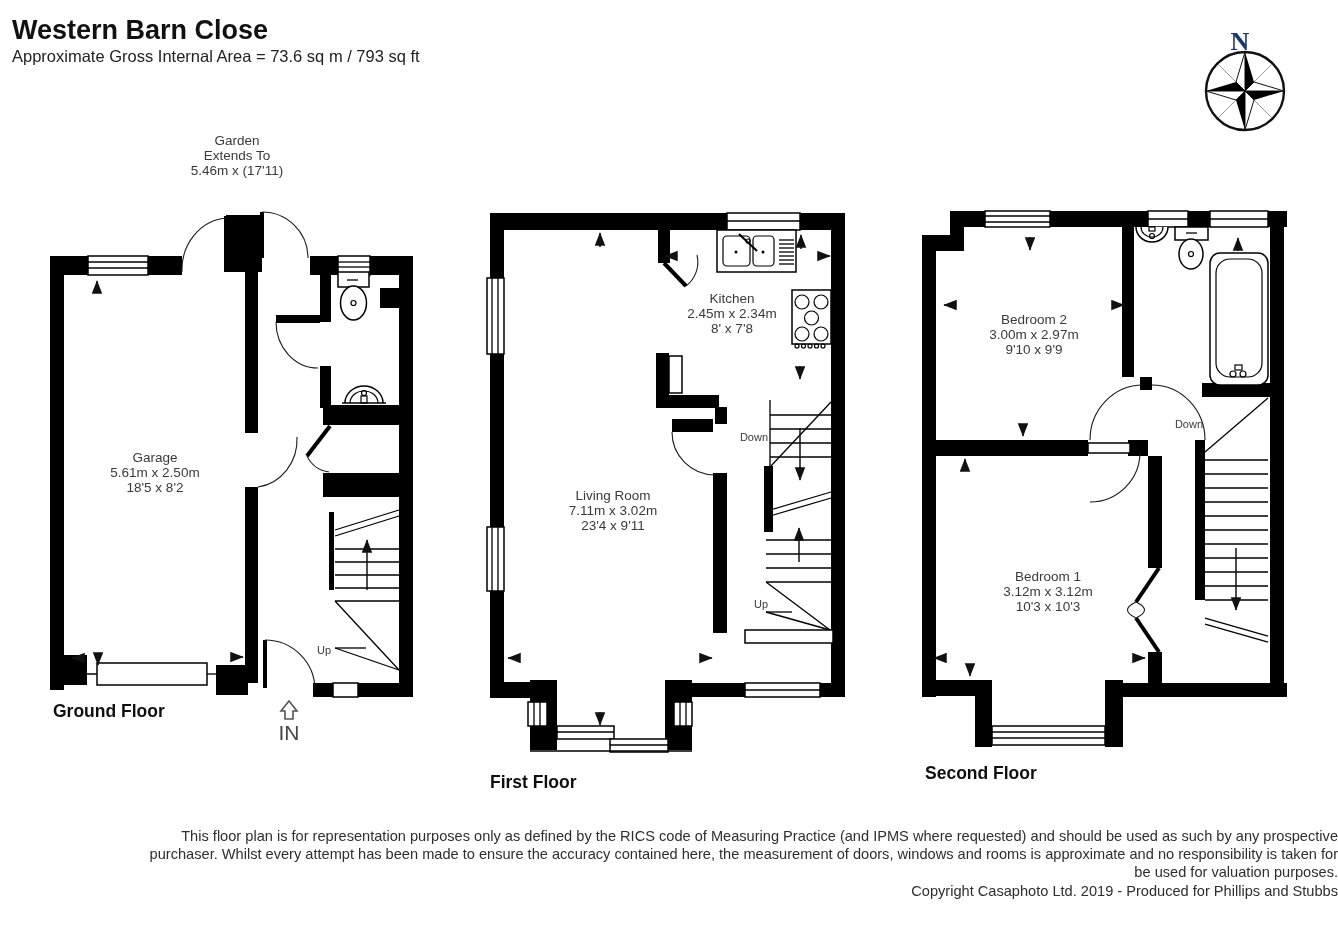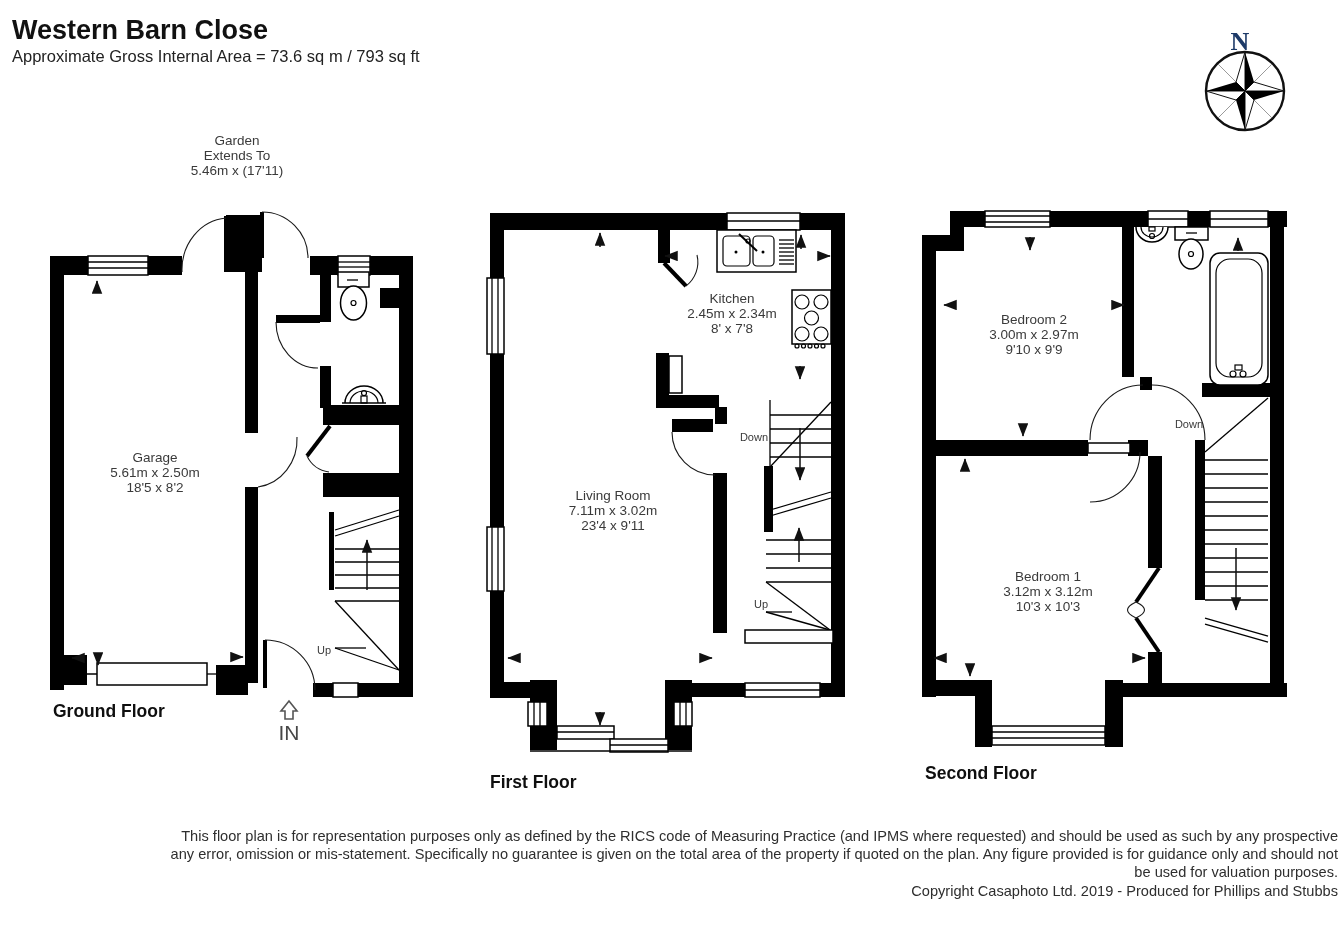--- a/index.html
+++ b/index.html
@@ -394,18 +394,18 @@
         <text class="lbl" x="1048" y="581" text-anchor="middle">Bedroom 1</text>
         <text class="lbl" x="1048" y="596" text-anchor="middle">3.12m x 3.12m</text>
         <text class="lbl" x="1048" y="611" text-anchor="middle">10'3 x 10'3</text>
       </g>
       <text class="flbl" x="925" y="779">Second Floor</text>
     </g>
   </svg>
 
   <div id="ftr">
     <div class="fline">This floor plan is for representation purposes only as defined by the RICS code of Measuring Practice (and IPMS where requested) and should be used as such by any prospective</div>
-    <div class="fline">any error, omission or mis-statement. Specifically no guarantee is given on the total area of the property if quoted on the plan. Any figure provided is for guidance only and should not</div>
+    <div class="fline">purchaser. Whilst every attempt has been made to ensure the accuracy contained here, the measurement of doors, windows and rooms is approximate and no responsibility is taken for</div>
     <div class="fline">be used for valuation purposes.</div>
     <div class="fline">Copyright Casaphoto Ltd. 2019 - Produced for Phillips and Stubbs</div>
   </div>
 
 </div>
 
 </body></html>

